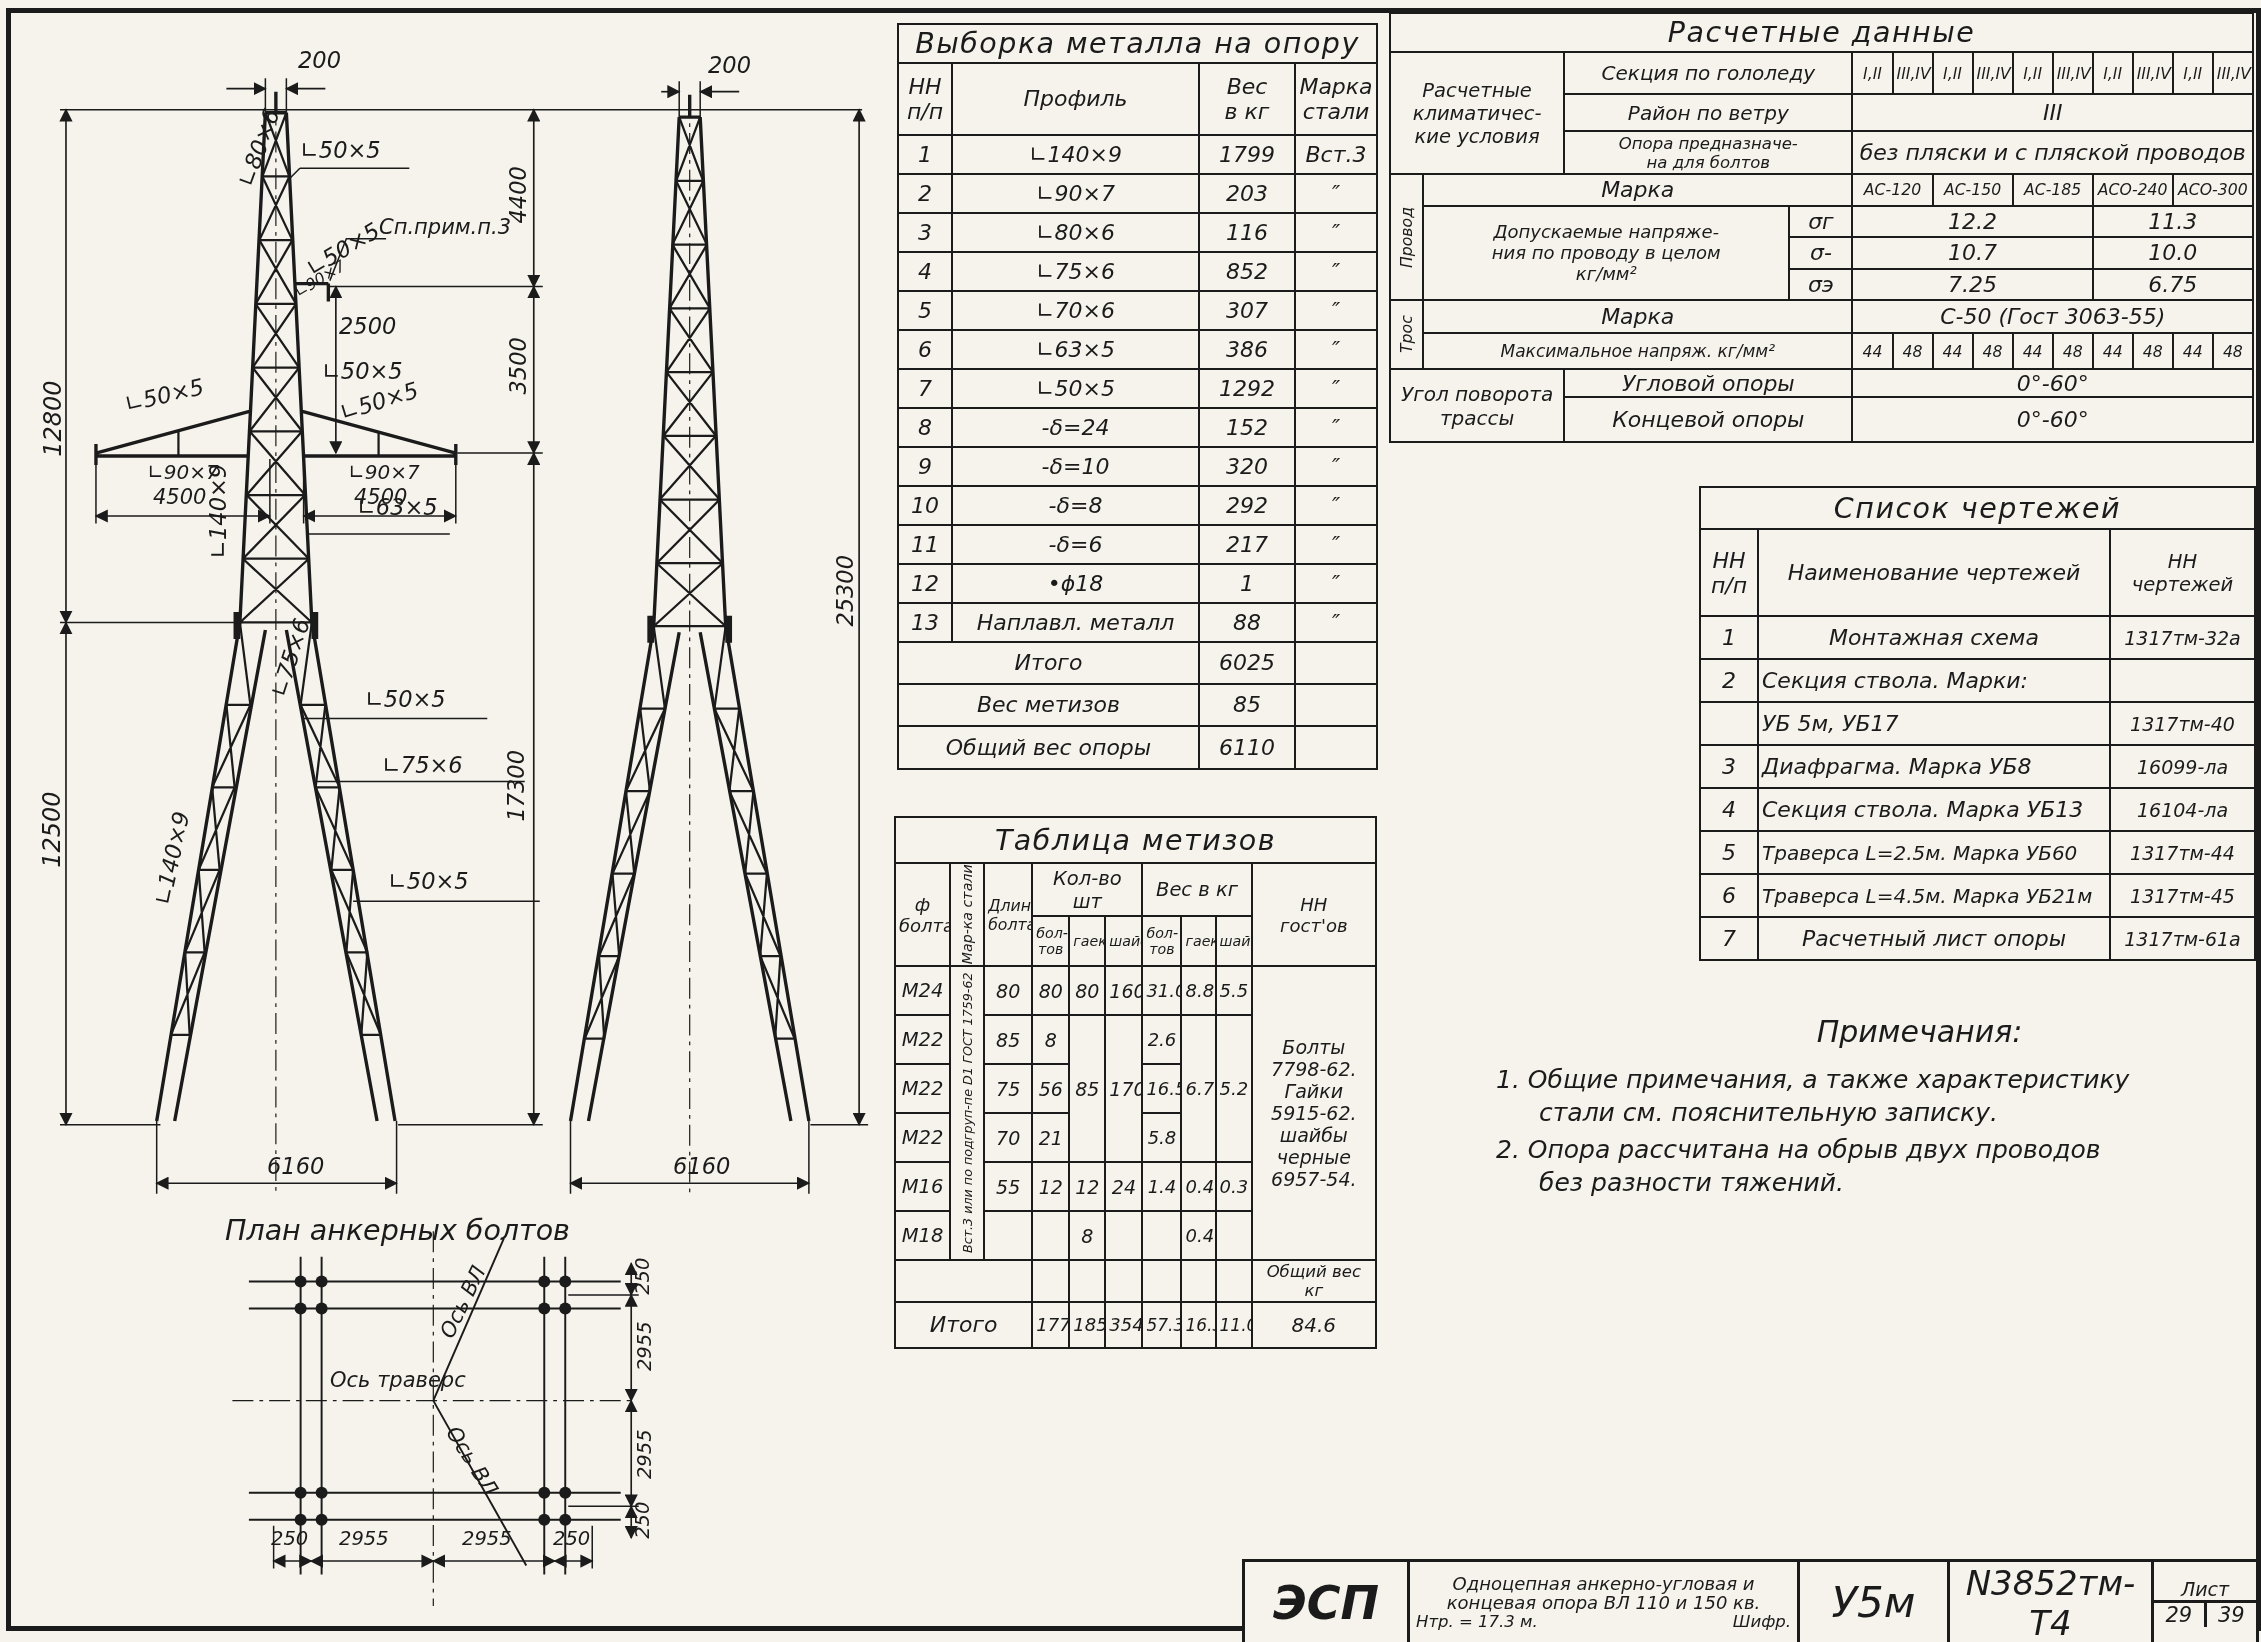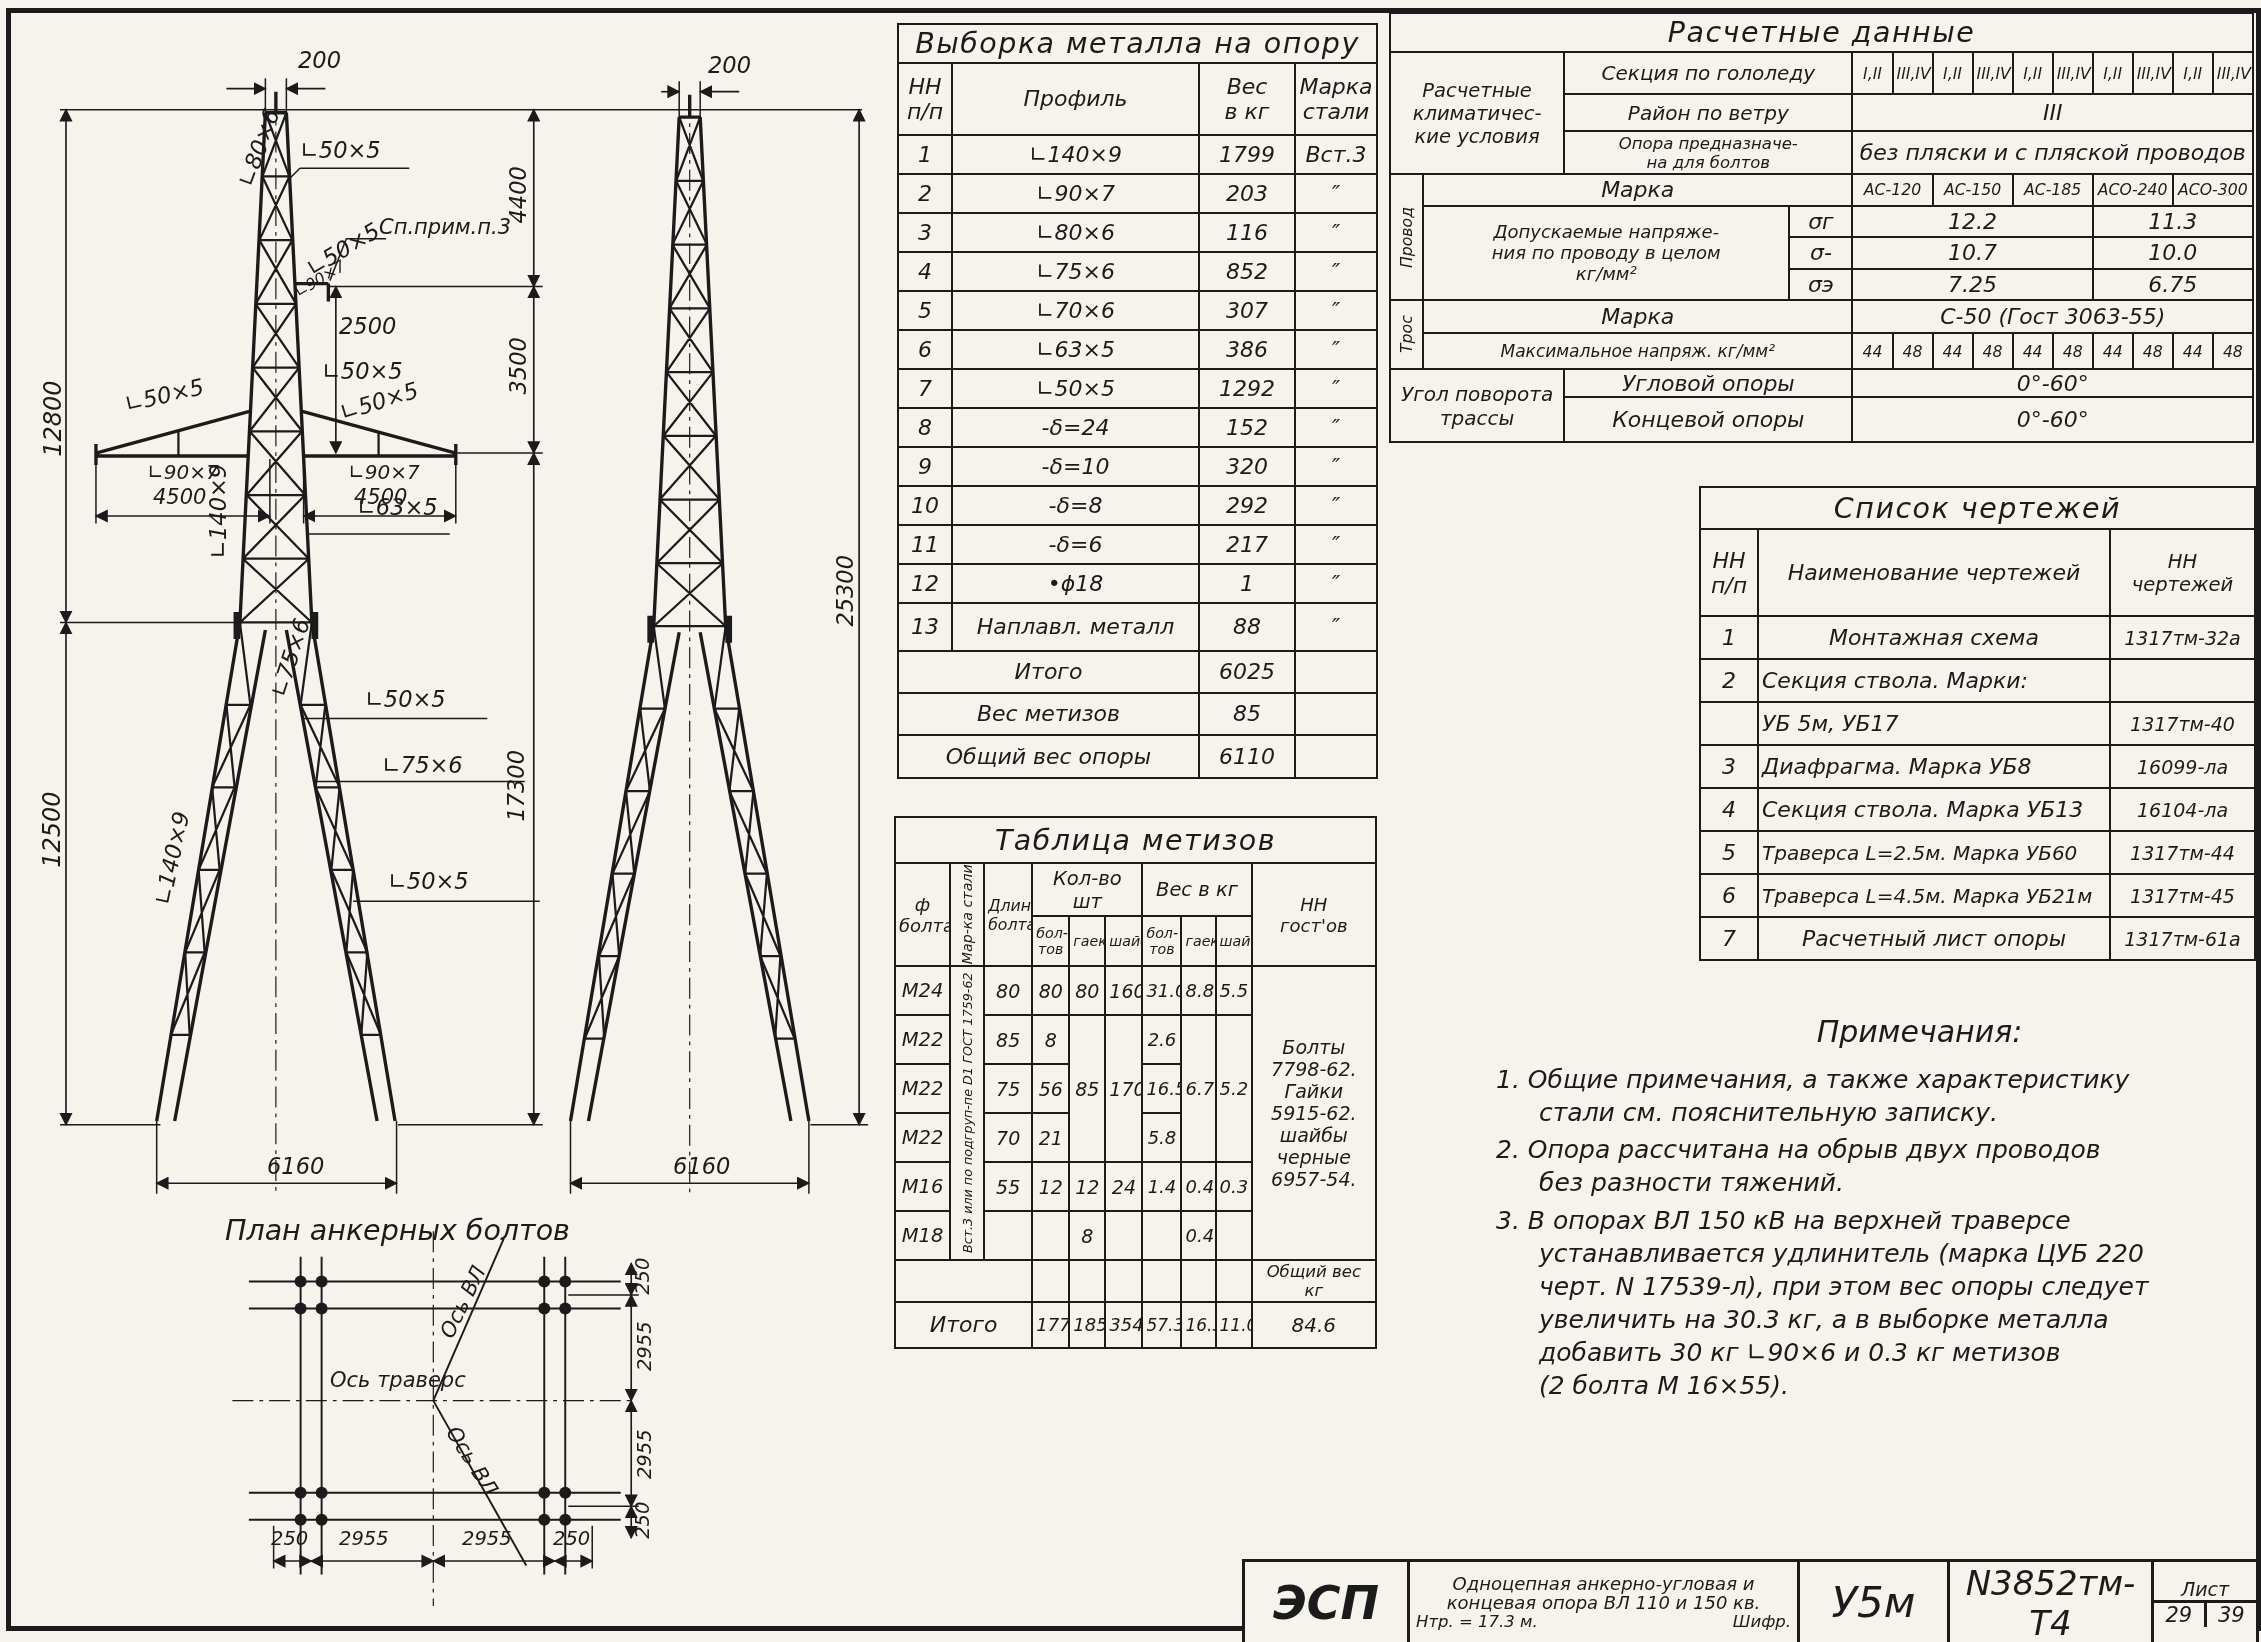--- a/index.html
+++ b/index.html
@@ -265,21 +265,21 @@
           <td>-δ=6</td>
           <td>217</td>
           <td>″</td>
         </tr>
     <tr style="height:39px">
           <td>12</td>
           <td>•ϕ18</td>
           <td>1</td>
           <td>″</td>
         </tr>
-    <tr style="height:48px">
+    <tr style="height:39px">
           <td>13</td>
           <td>Наплавл. металл</td>
           <td>88</td>
           <td>″</td>
         </tr>
     <tr style="height:42px">
           <td colspan="2">Итого</td>
           <td>6025</td>
           <td></td>
         </tr>
@@ -581,26 +581,20 @@
     </tr>
   </tbody>
     </table>
 
   <div class="notes">
     <h3>Примечания:</h3>
     <div>1. Общие примечания, а также характеристику
 стали см. пояснительную записку.</div>
     <div>2. Опора рассчитана на обрыв двух проводов
 без разности тяжений.</div>
-    <div>3. В опорах ВЛ 150 кВ на верхней траверсе
-устанавливается удлинитель (марка ЦУБ 220
-черт. N 17539-л), при этом вес опоры следует
-увеличить на 30.3 кг, а в выборке металла
-добавить 30 кг ∟90×6 и 0.3 кг метизов
-(2 болта М 16×55).</div>
   </div>
 
   <table class="tb" style="left:1242px;top:1559px;width:1014px;height:66px">
     <colgroup>
         <col style="width:165px">
         <col style="width:390px">
         <col style="width:150px">
         <col style="width:204px">
         <col style="width:105px">
       </colgroup>

